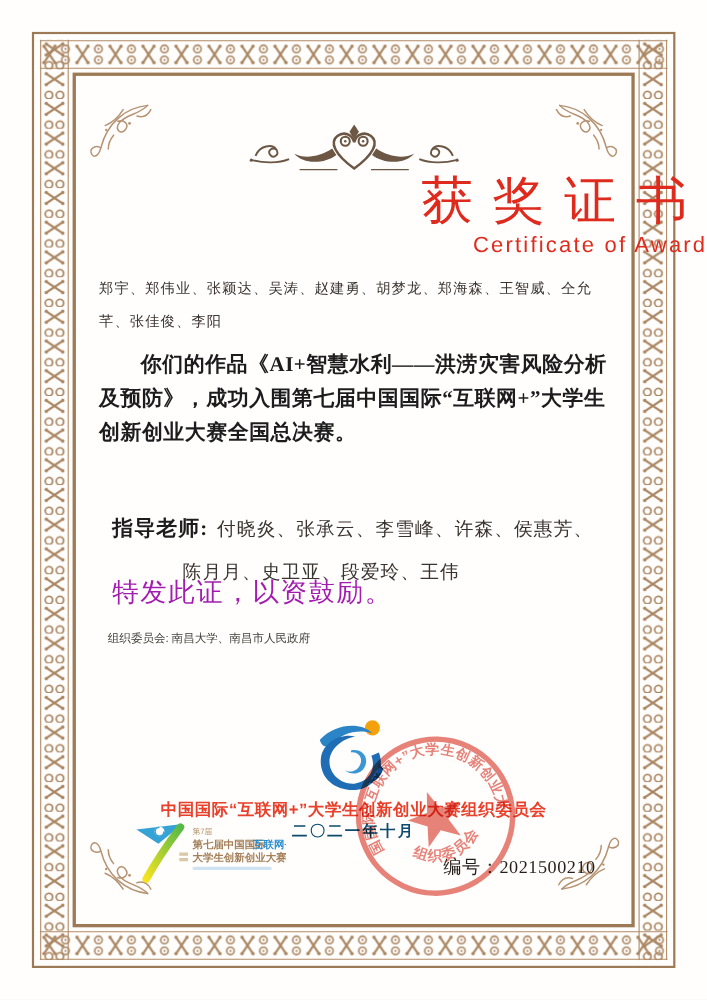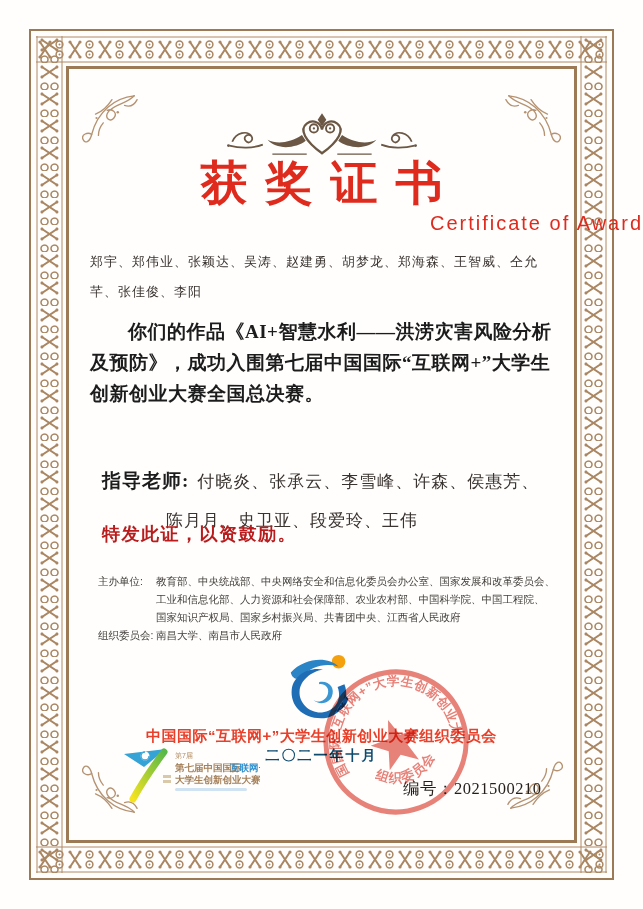--- a/index.html
+++ b/index.html
@@ -22,21 +22,21 @@
   .band.right{left:580px;top:36px;width:27px;height:837px;}
   .corner-fl{position:absolute;width:58px;height:58px;}
   .corner-fl.tl{left:82px;top:90px;}
   .corner-fl.tr{left:503px;top:90px;transform:scaleX(-1);}
   .corner-fl.bl{left:82px;top:760px;transform:scaleY(-1);}
   .corner-fl.br{left:505px;top:756px;transform:scale(-1,-1);}
   
   .top-ornament{position:absolute;left:217px;top:110px;width:210px;height:54px;}
   .title-cn{
     position:absolute;left:0;top:158px;width:100%;
-    text-align:center;font-size:47px;font-weight:bold;color:#de2b1e;
+    text-align:right;font-size:47px;font-weight:normal;color:#de2b1e;
     letter-spacing:18px;text-indent:18px;line-height:1.1;
   }
   .title-en{
     position:absolute;left:0;top:212px;width:100%;
     text-align:right;font-size:20px;color:#de2b1e;
     font-family:"Liberation Sans","DejaVu Sans",sans-serif;
     letter-spacing:2px;
   }
   
   .recipients{
@@ -47,21 +47,21 @@
     position:absolute;left:90px;top:316px;width:468px;
     font-size:19px;line-height:31px;font-weight:bold;color:#1c1c1c;
     text-indent:2em;letter-spacing:.5px;margin:0;
   }
   .advisors{position:absolute;left:90px;top:461px;width:470px;font-size:17px;line-height:39px;color:#3a3430;}
   .advisors .lbl{font-weight:bold;font-size:19px;color:#1c1c1c;margin-left:12px;margin-right:8px;letter-spacing:1px;}
   .advisors .line2{margin-left:76px;letter-spacing:1px;}
   .advisors .names{letter-spacing:1px;}
   .closing{
     position:absolute;left:102px;top:522px;
-    font-size:18px;font-weight:bold;color:#b91c1c;letter-spacing:1.5px;
+    font-size:24px;font-weight:normal;color:#a21caf;letter-spacing:1.5px;
   }
   
   .hosts{
     position:absolute;left:98px;top:572px;width:460px;
     font-family:"Liberation Sans","DejaVu Sans",sans-serif;
     font-size:10.5px;line-height:18px;color:#44403c;
   }
   .hosts .row{display:flex;}
   .hosts .hlbl{flex:0 0 58px;}
   
@@ -243,28 +243,20 @@
 
   <div class="advisors">
     <div><span class="lbl">指导老师:</span><span class="names">付晓炎、张承云、李雪峰、许森、侯惠芳、</span></div>
     <div class="line2">陈月月、史卫亚、段爱玲、王伟</div>
   </div>
 
   <div class="closing">特发此证，以资鼓励。</div>
 
   <div class="hosts">
     <div class="row">
-      <div class="hlbl">主办单位:</div>
-      <div>
-        <div>教育部、中央统战部、中央网络安全和信息化委员会办公室、国家发展和改革委员会、</div>
-        <div>工业和信息化部、人力资源和社会保障部、农业农村部、中国科学院、中国工程院、</div>
-        <div>国家知识产权局、国家乡村振兴局、共青团中央、江西省人民政府</div>
-      </div>
-    </div>
-    <div class="row">
       <div class="hlbl">组织委员会:</div>
       <div>南昌大学、南昌市人民政府</div>
     </div>
   </div>
 
   <svg class="center-logo" viewBox="0 0 80 80">
     <circle cx="57" cy="12" r="7" fill="#f5a10d"></circle>
     <path d="M8 23 C22 8 46 6 57 17 C43 13 28 17 20 27 C15 32 9 29 8 23 Z" fill="#2b84c6"></path>
     <path d="M63 35 C70 53 57 70 39 70 C20 70 7 57 9 40 C11 26 26 17 41 20 C29 22 18 31 17 42 C16 55 28 65 40 64 C53 63 61 51 56 38 Z" fill="#1f6db4"></path>
     <path d="M37 33 C47 31 54 39 50 48 C47 55 37 57 31 51 C36 55 44 52 46 45 C48 38 42 34 37 35 Z" fill="#3b97d3"></path>

